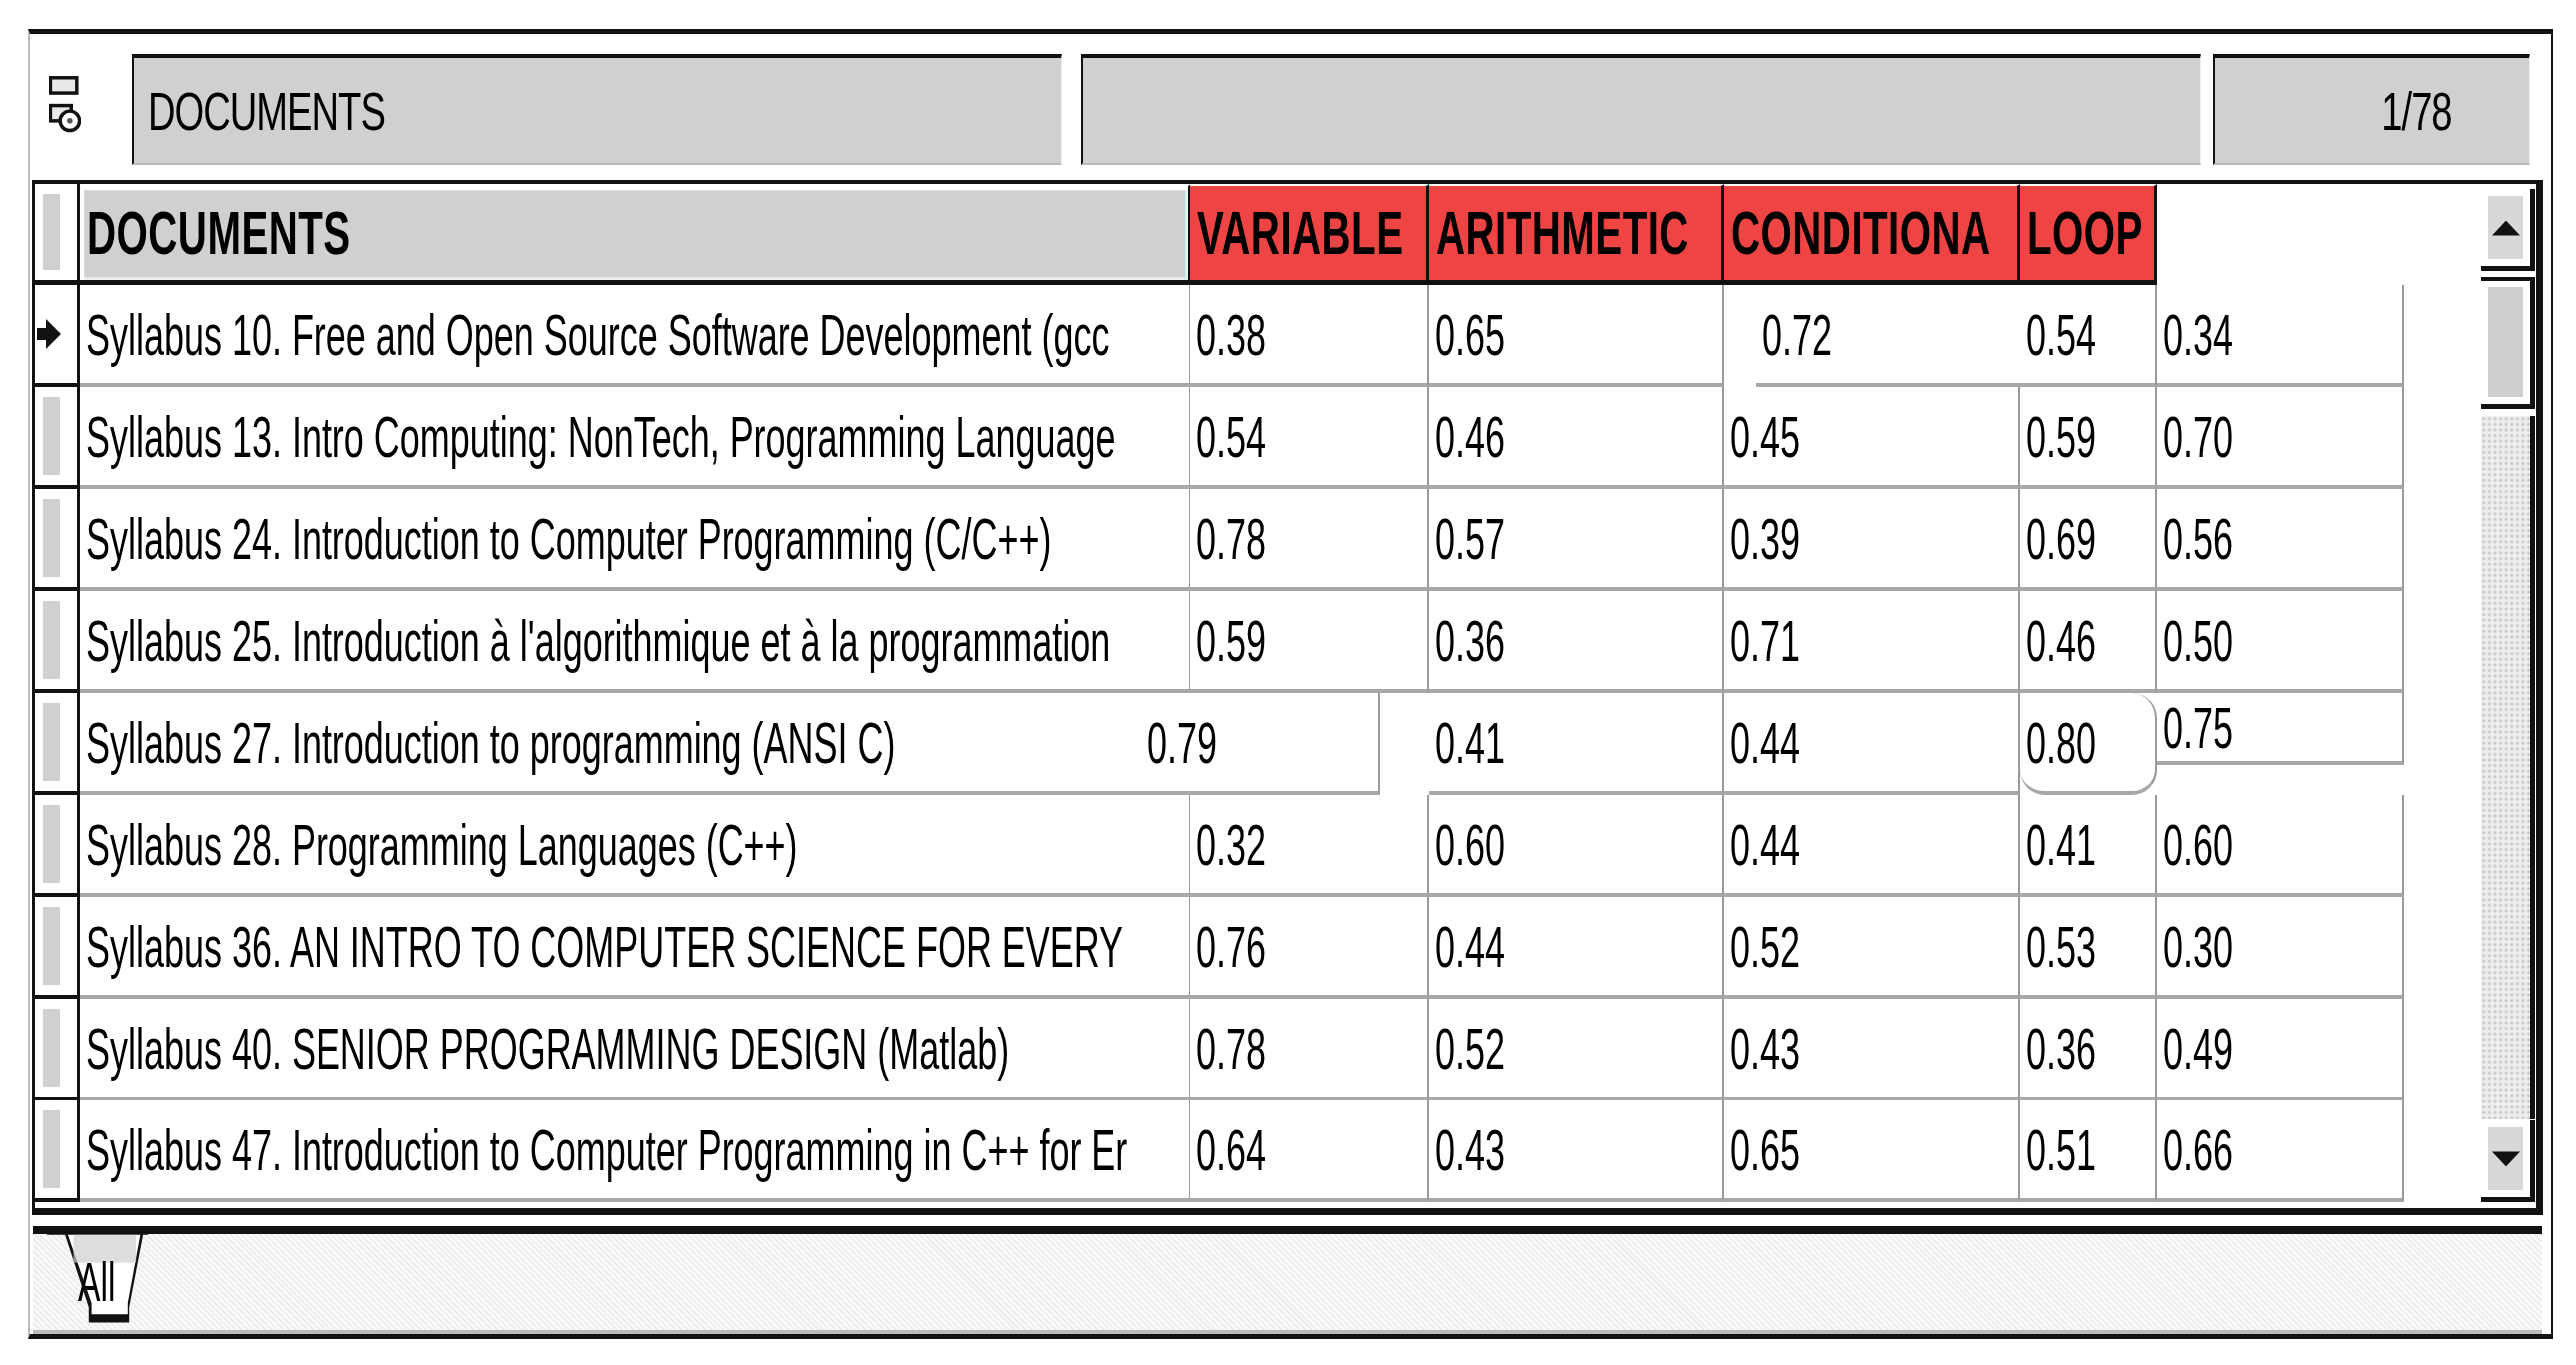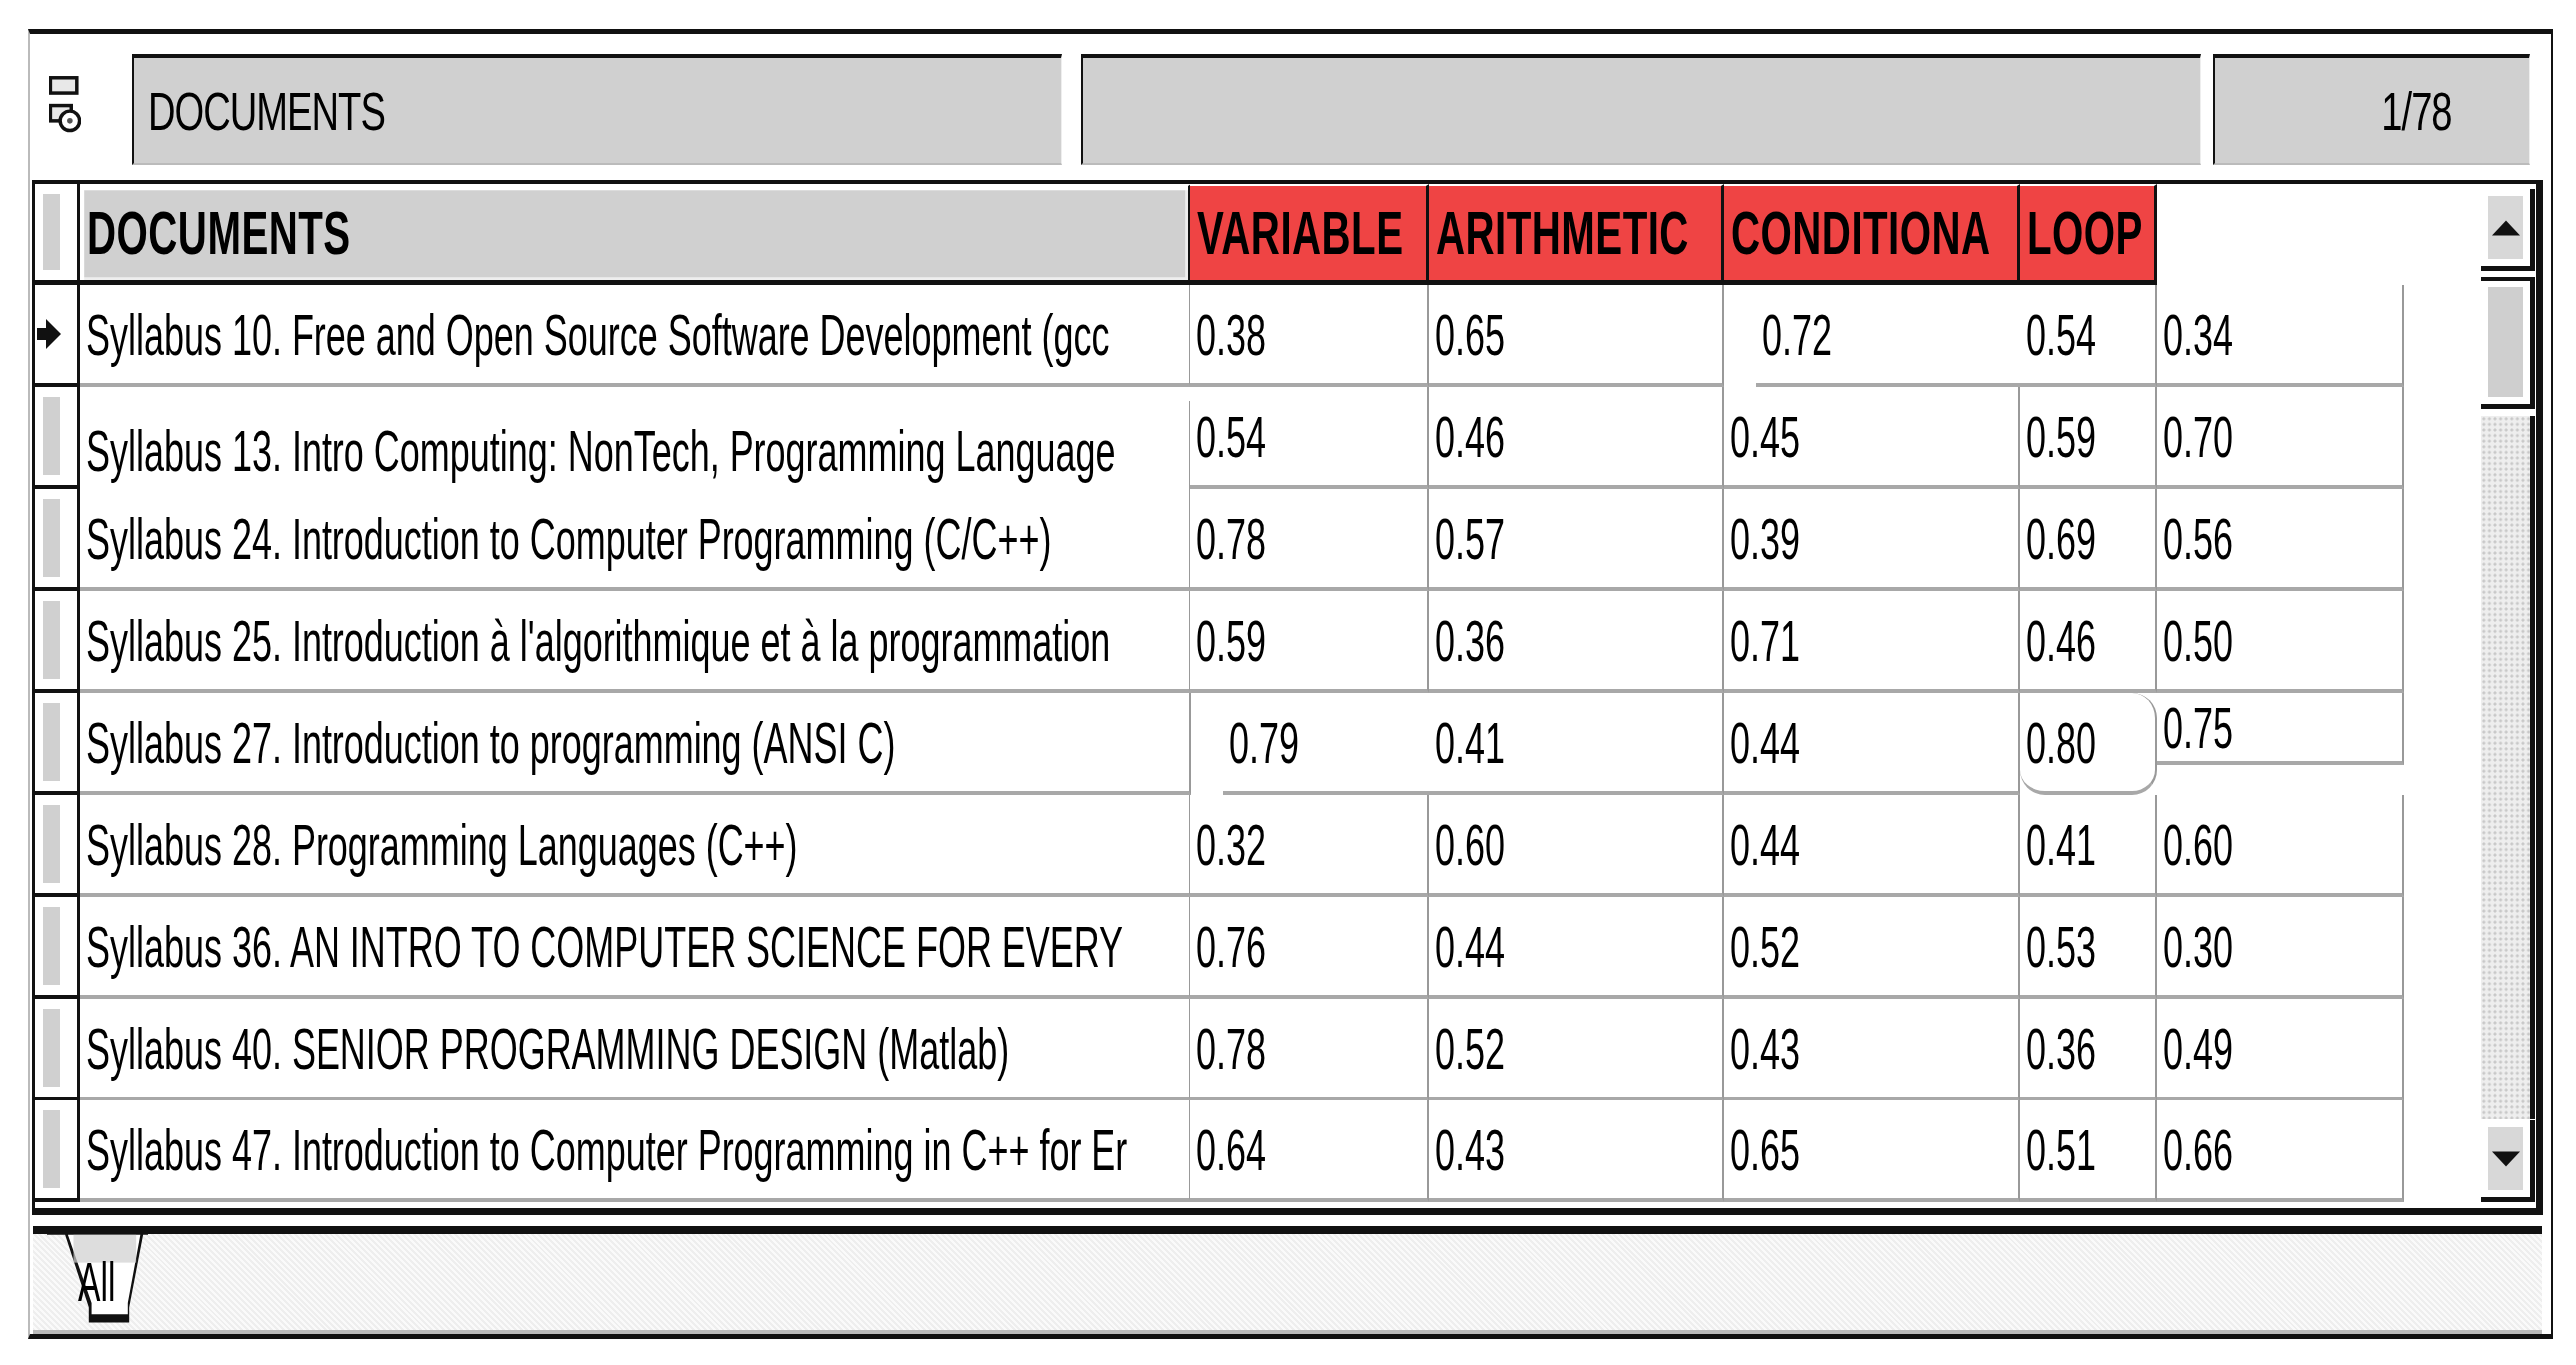--- a/index.html
+++ b/index.html
@@ -135,21 +135,21 @@
       <div class="cell" style="left: 1689px; top: 101px; width: 296px; height: 102px; margin-left: 32px;">
         <span>0.72</span>
       </div>
       <div class="cell" style="left: 1985px; top: 101px; width: 137px; height: 102px;">
         <span>0.54</span>
       </div>
       <div class="cell" style="left: 2122px; top: 101px; width: 247px; height: 102px;">
         <span>0.34</span>
       </div>
       <div class="ind" style="top: 203px; height: 102px;"></div>
-      <div class="cell" style="left: 45px; top: 217px; width: 1111px; height: 102px;">
+      <div class="cell" style="left: 45px; top: 203px; width: 1111px; height: 102px;">
         <span>Syllabus 13. Intro Computing: NonTech, Programming Language</span>
       </div>
       <div class="cell" style="left: 1155px; top: 203px; width: 239px; height: 102px;">
         <span>0.54</span>
       </div>
       <div class="cell" style="left: 1394px; top: 203px; width: 295px; height: 102px;">
         <span>0.46</span>
       </div>
       <div class="cell" style="left: 1689px; top: 203px; width: 296px; height: 102px;">
         <span>0.45</span>
@@ -195,21 +195,21 @@
       <div class="cell" style="left: 1985px; top: 407px; width: 137px; height: 102px;">
         <span>0.46</span>
       </div>
       <div class="cell" style="left: 2122px; top: 407px; width: 247px; height: 102px;">
         <span>0.50</span>
       </div>
       <div class="ind" style="top: 509px; height: 102px;"></div>
       <div class="cell" style="left: 45px; top: 509px; width: 1111px; height: 102px;">
         <span>Syllabus 27. Introduction to programming (ANSI C)</span>
       </div>
-      <div class="cell" style="left: 1188px; top: 509px; width: 239px; height: 102px;">
+      <div class="cell" style="left: 1106px; top: 509px; width: 239px; height: 102px;">
         <span>0.79</span>
       </div>
       <div class="cell" style="left: 1394px; top: 509px; width: 295px; height: 102px;">
         <span>0.41</span>
       </div>
       <div class="cell" style="left: 1689px; top: 509px; width: 296px; height: 102px;">
         <span>0.44</span>
       </div>
       <div class="cell" style="left: 1985px; top: 509px; width: 137px; height: 102px; border-radius: 25px;">
         <span>0.80</span>

